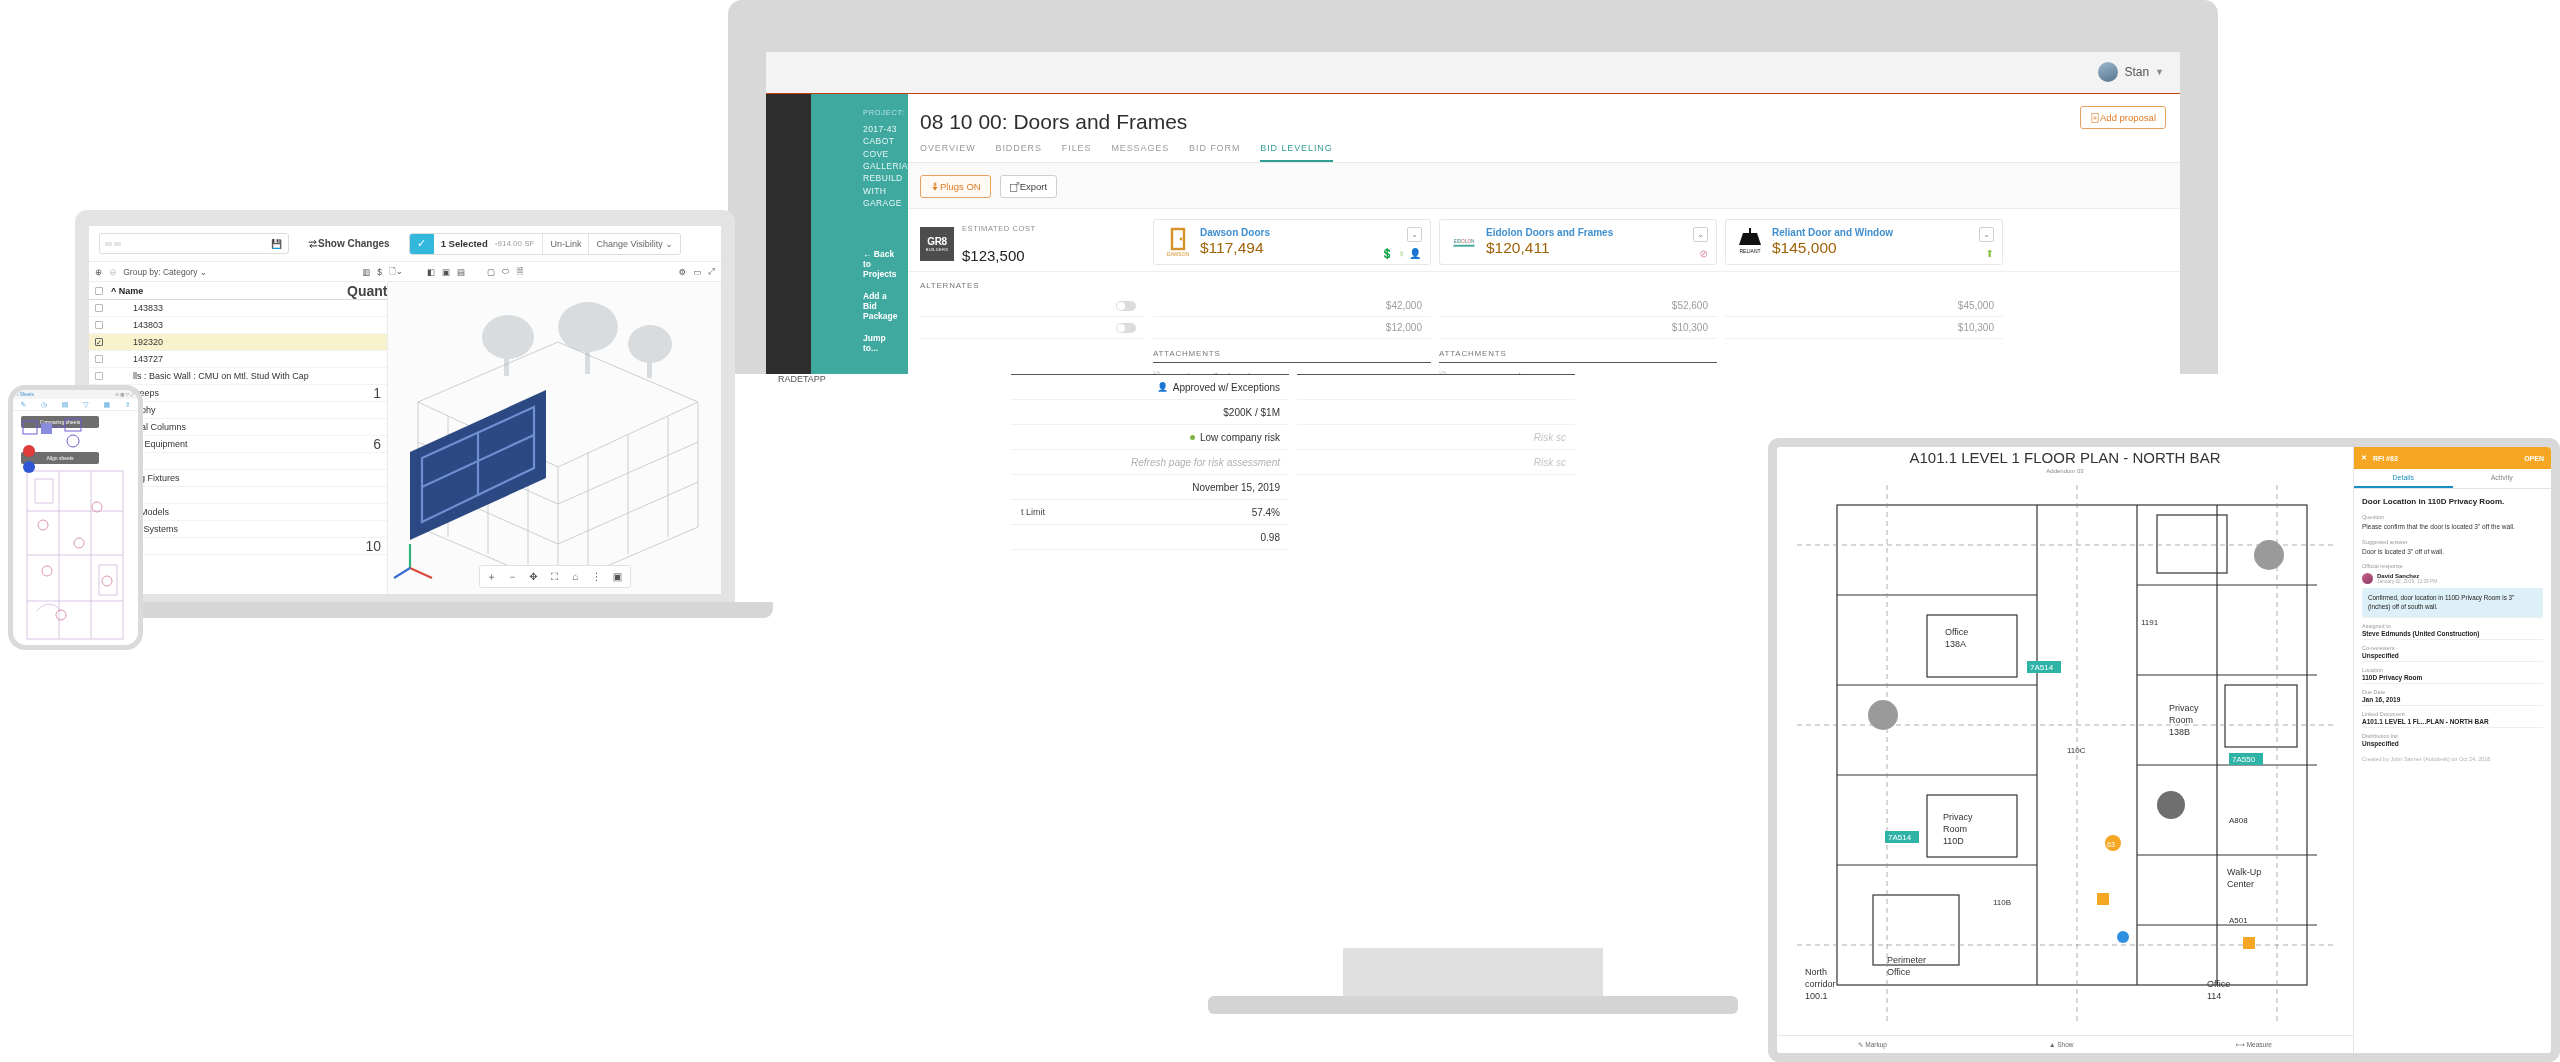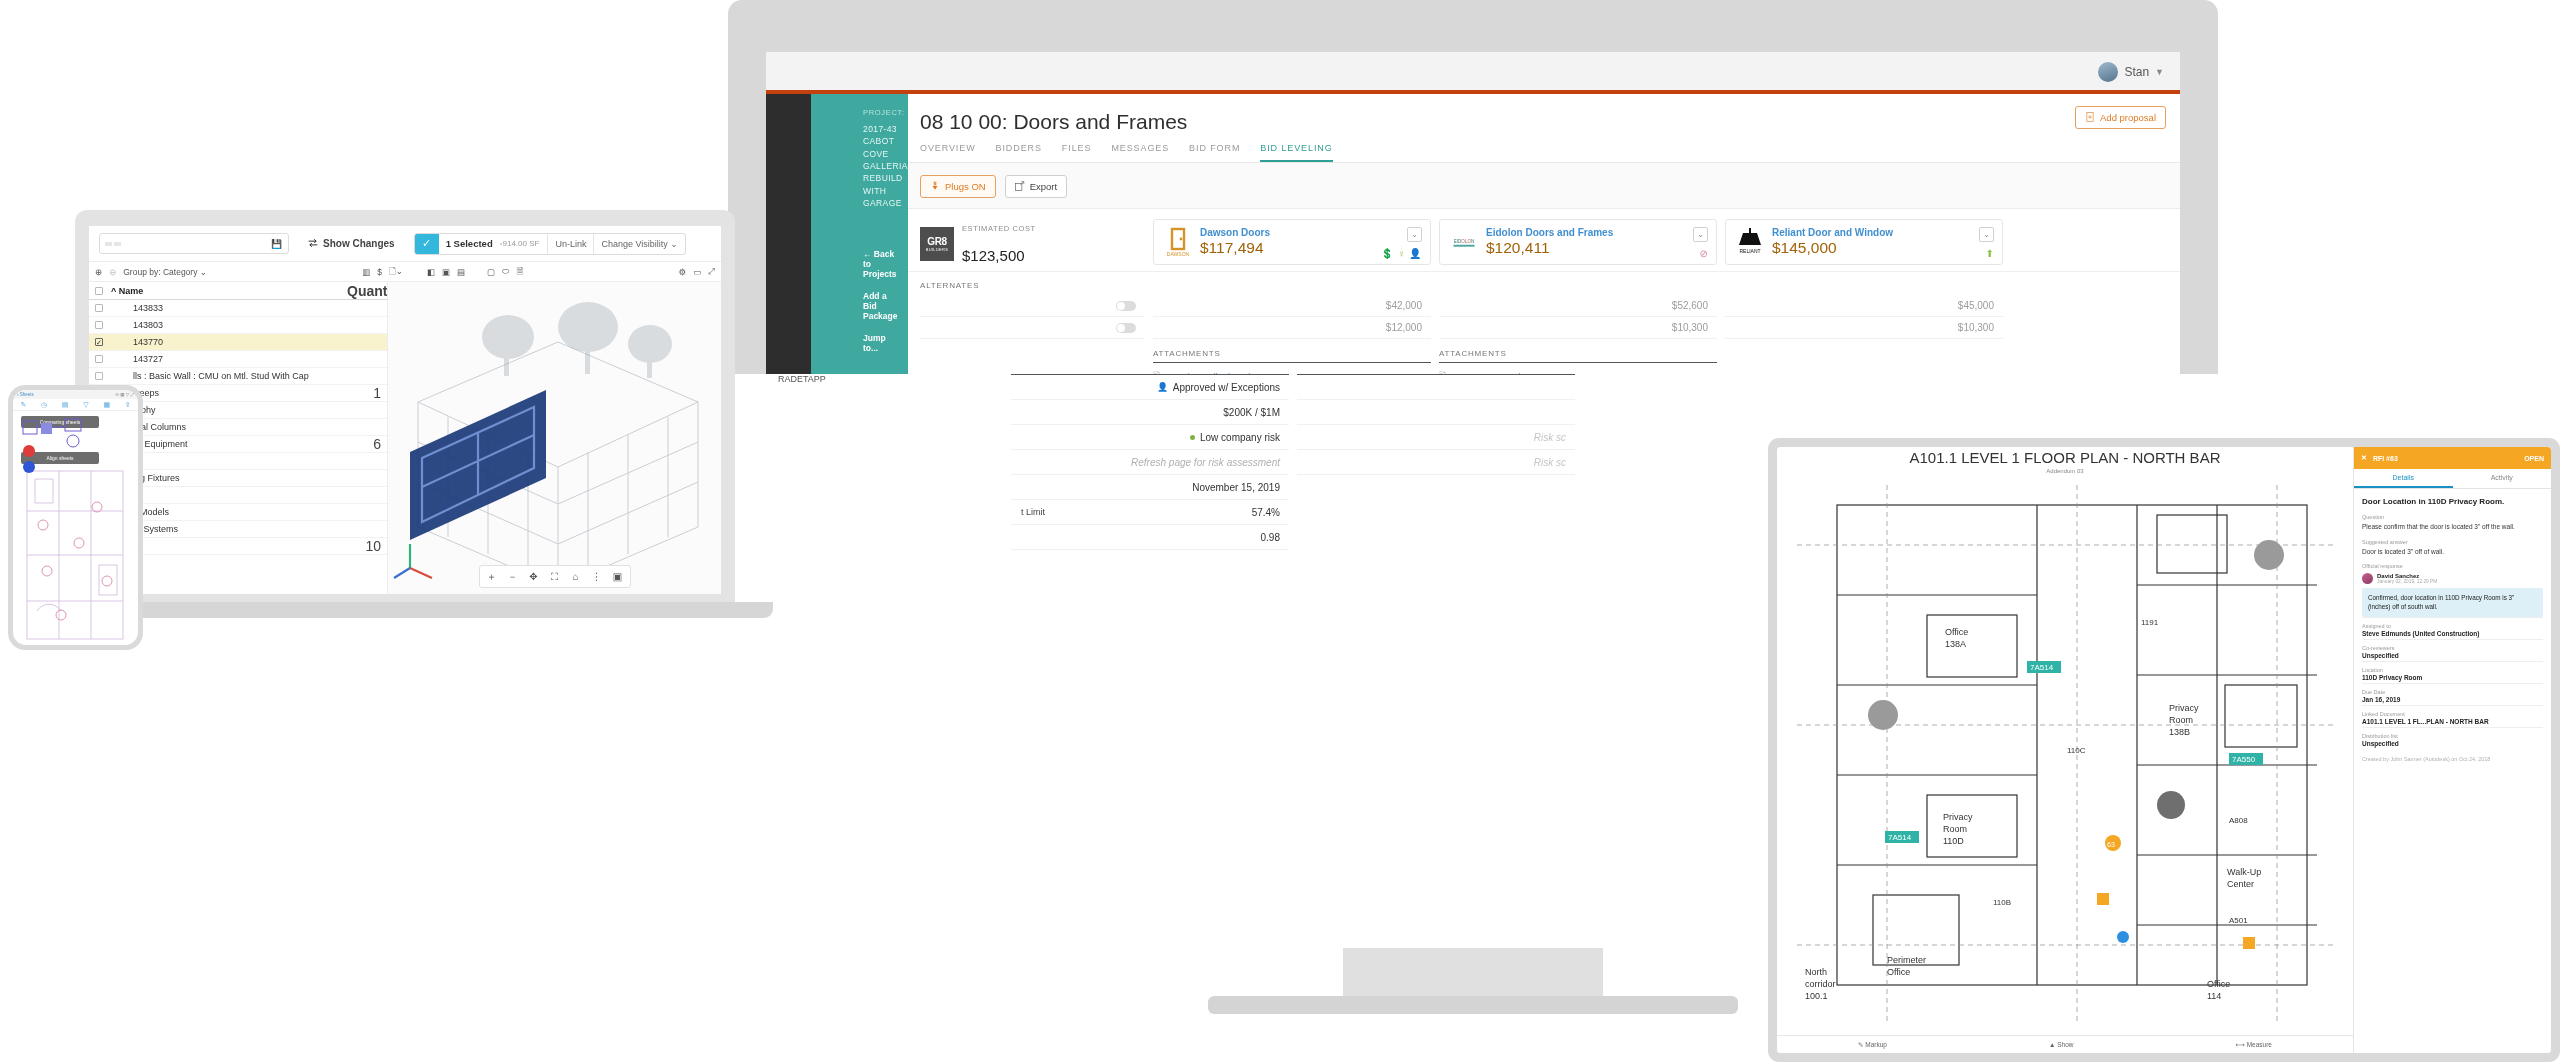--- a/index.html
+++ b/index.html
@@ -14,21 +14,21 @@
   .mon-screen { position:absolute; left:38px; top:52px; width:1414px; height:322px;
     background:#ffffff; overflow:hidden; }
   .mon-body { position:absolute; left:0; top:374px; width:1490px; height:592px;
     background:#ffffff; }
   .mon-stand { position:absolute; left:615px; top:948px; width:260px; height:52px;
     background:#e0e0e0; }
   .mon-base { position:absolute; left:480px; top:996px; width:530px; height:18px;
     background:#d4d4d4; border-radius:6px; }
 
   .mon-topbar { position:absolute; left:0; top:0; width:1414px; height:42px;
-    background:#f3f3f3; border-bottom:4px solid #c2410c; }
+    background:#f3f3f3; border-bottom:1px solid #c2410c; }
   .user-chip { position:absolute; right:16px; top:10px; display:flex; align-items:center; gap:6px; }
   .user-av { width:20px; height:20px; border-radius:50%;
     background:linear-gradient(160deg,#9db9cf,#55748e); }
   .user-name { font-size:12px; color:#555; }
   .caret { font-size:9px; color:#888; }
 
   .app-sidebar { position:absolute; left:0; top:42px; width:142px; height:280px;
     background:#2d2d2d; }
   .rail-ic { width:38px; height:40px; margin:4px auto; display:flex;
     align-items:center; justify-content:center; color:#fff; }
@@ -46,21 +46,21 @@
   .content { position:absolute; left:142px; top:42px; width:1272px; height:280px;
     background:#ffffff; }
   .pkg-title { font-size:21px; color:#2f2f2f; padding:16px 0 0 12px; font-weight:normal; }
   .tabs { display:flex; gap:20px; padding:9px 0 0 12px; border-bottom:1px solid #e8e8e8; }
   .tab { font-size:9px; color:#9a9a9a; letter-spacing:.9px; padding-bottom:7px;
     border-bottom:2px solid transparent; }
   .tab.active { color:#2f9e94; border-bottom-color:#2f9e94; }
 
   .actionbar { display:flex; align-items:center; gap:9px; padding:12px 0 10px 12px;
     background:#fafafa; border-bottom:1px solid #ececec; }
-  .btn { display:inline-flex; align-items:flex-start; gap:5px; font-size:9.5px;
+  .btn { display:inline-flex; align-items:center; font-size:9.5px;
     padding:5px 9px; border-radius:3px; background:#fff; border:1px solid #cfcfcf; color:#444; }
   .btn.orange { border-color:#e8a060; color:#e07b24; }
   .btn.orange-solid { border-color:#e8a060; color:#e07b24; background:#fffaf4; }
   .btn svg { width:10px; height:10px; }
   .addprop { position:absolute; right:14px; top:12px; }
 
   .bidrow { display:flex; padding:10px 0 0 12px; gap:8px; }
   .est { width:225px; display:flex; align-items:center; gap:8px; padding-top:4px; }
   .gr8 { width:34px; height:34px; background:#4d4d4d; color:#fff; display:flex;
     flex-direction:column; align-items:center; justify-content:center; }
@@ -499,21 +499,21 @@
               <div class="t-name">143833</div>
               <div class="t-qty"></div>
             </div>
             <div class="trow">
               <div class="cbx" style="font-size: 7px; line-height: 7px; text-align: center;"></div>
               <div class="t-name">143803</div>
               <div class="t-qty"></div>
             </div>
             <div class="trow hl">
               <div class="cbx on" style="font-size: 7px; line-height: 7px; text-align: center;">✓</div>
-              <div class="t-name">143770</div>
+              <div class="t-name">192320</div>
               <div class="t-qty"></div>
             </div>
             <div class="trow">
               <div class="cbx" style="font-size: 7px; line-height: 7px; text-align: center;"></div>
               <div class="t-name">143727</div>
               <div class="t-qty"></div>
             </div>
             <div class="trow">
               <div class="cbx" style="font-size: 7px; line-height: 7px; text-align: center;"></div>
               <div class="t-name">lls : Basic Wall : CMU on Mtl. Stud With Cap</div>

